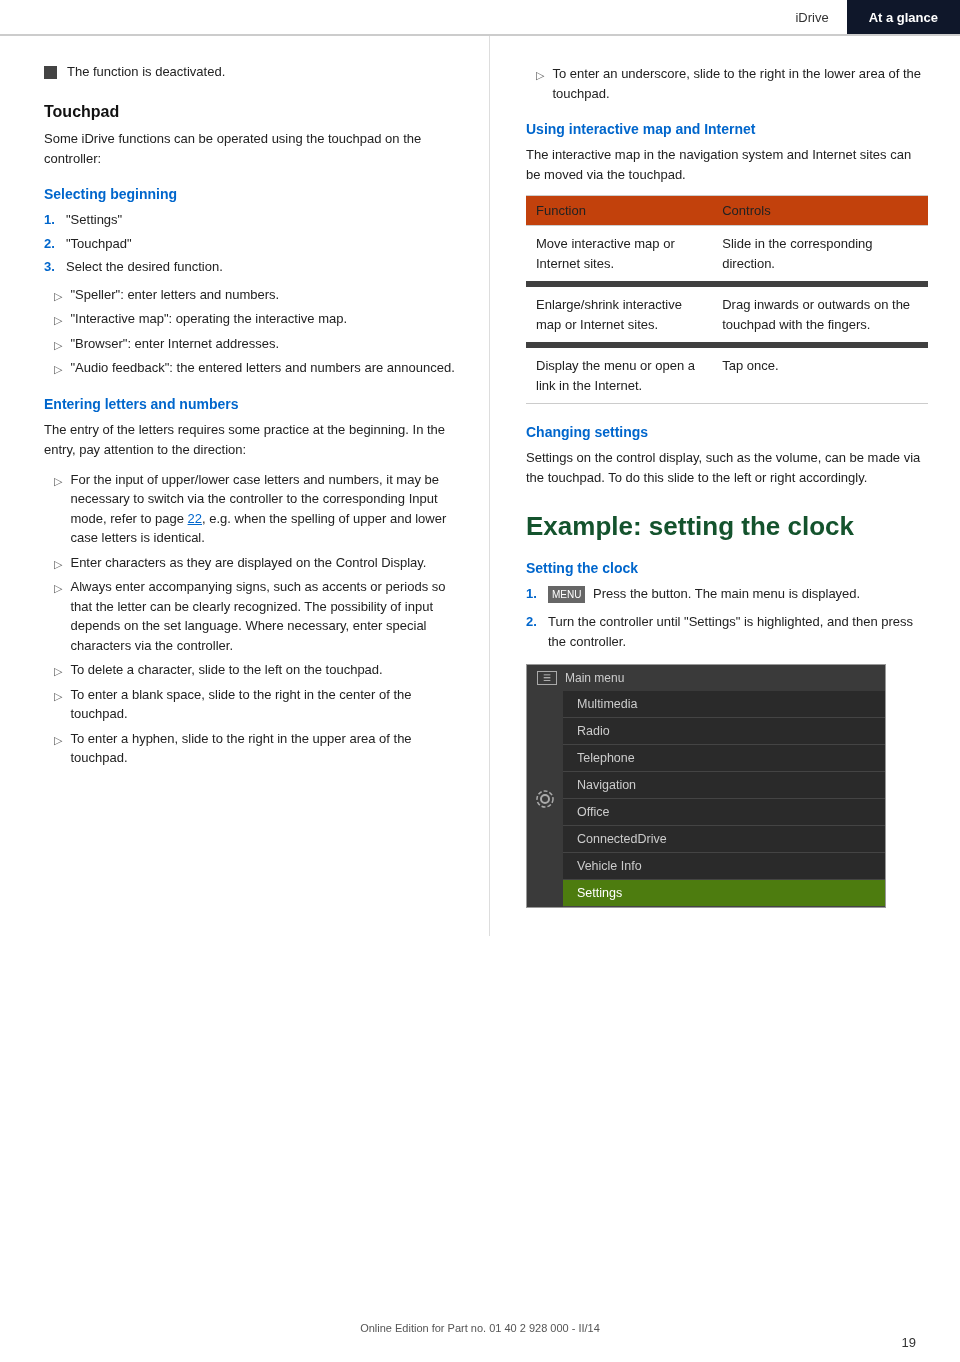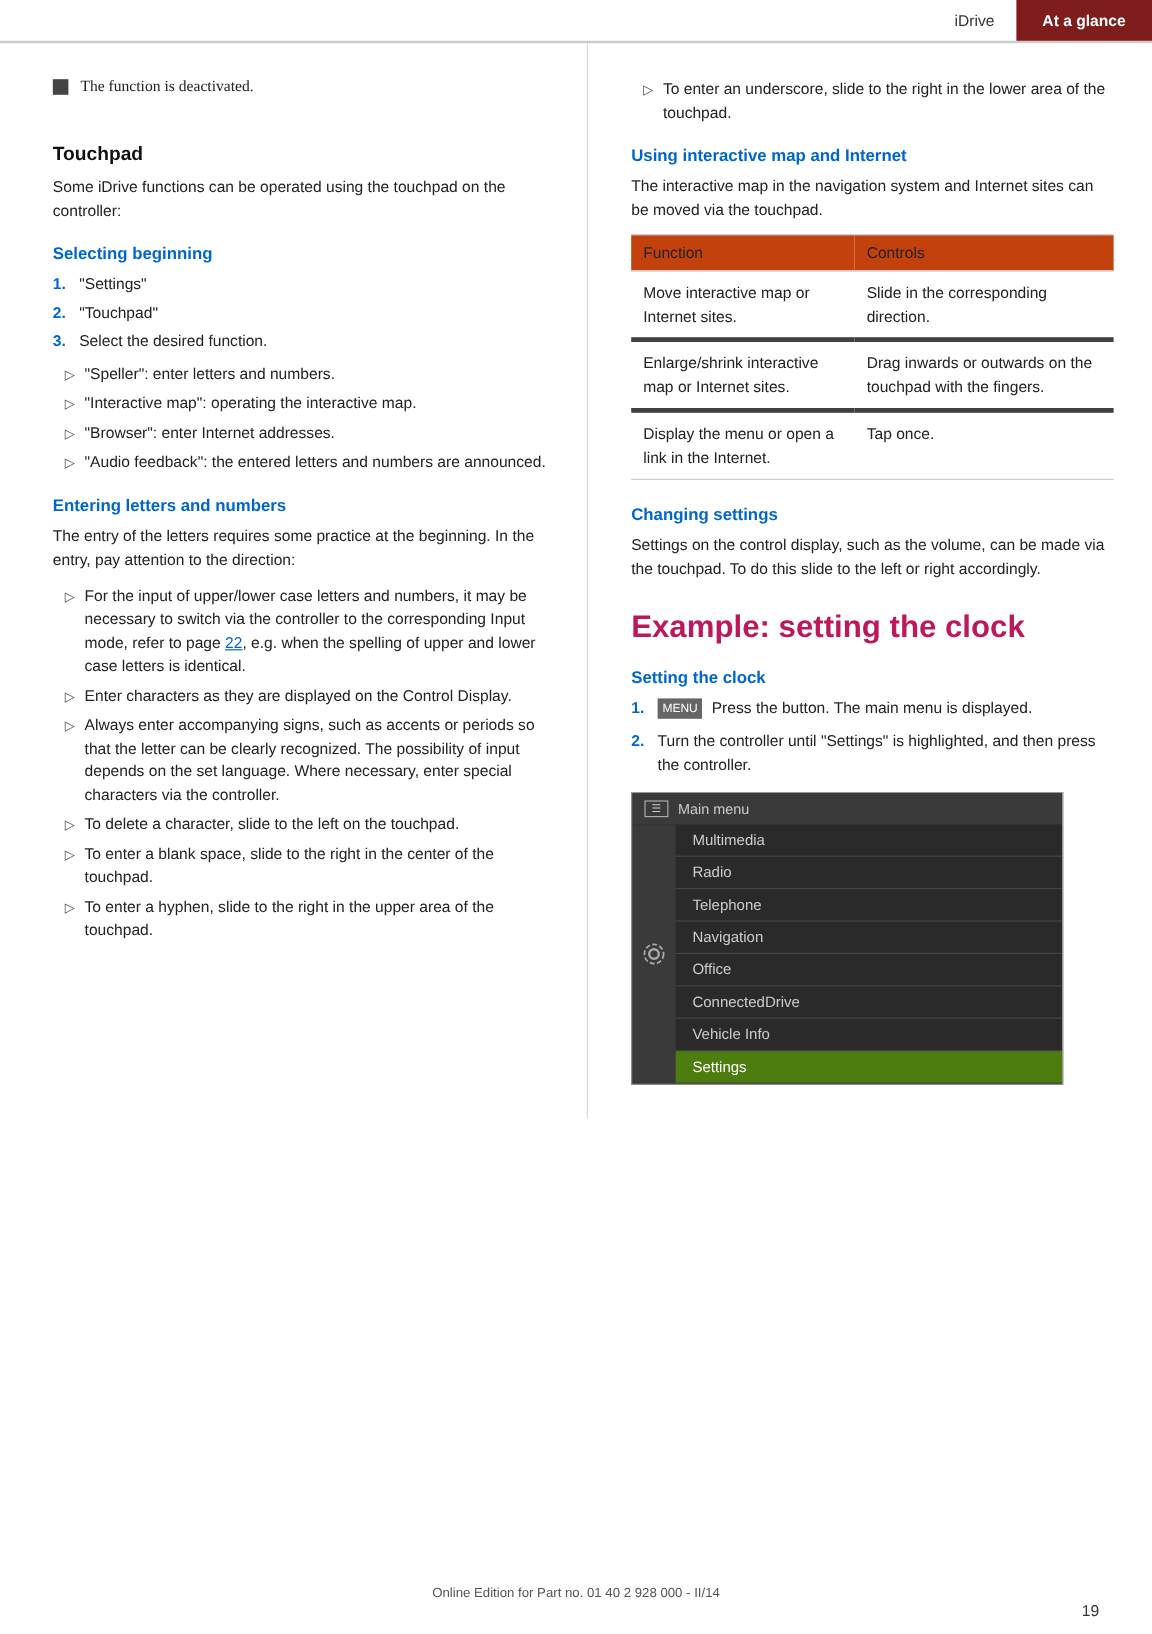--- a/index.html
+++ b/index.html
@@ -24,21 +24,21 @@
     }
     .header-idrive {
       padding: 0 18px;
       font-size: 13px;
       color: #333;
       height: 100%;
       display: flex;
       align-items: center;
     }
     .header-ataglance {
-      background: #7f1d1d;
+      background: #0f172a;
       color: #fff;
       padding: 0 22px;
       height: 100%;
       display: flex;
       align-items: center;
       font-size: 13px;
       font-weight: bold;
     }
 
     
@@ -57,23 +57,22 @@
     
     .right-col {
       width: 470px;
       padding: 28px 32px 28px 36px;
     }
 
     
     .deactivated-note {
       display: flex;
       align-items: flex-start;
-      margin-bottom: 40px;
+      margin-bottom: 24px;
       gap: 10px;
-      font-family: Liberation Serif, serif;
     }
     .square-bullet {
       width: 13px;
       height: 13px;
       background: #444;
       flex-shrink: 0;
       margin-top: 2px;
     }
 
     
@@ -154,35 +153,35 @@
       text-align: left;
       padding: 7px 10px;
       font-weight: normal;
       color: #222;
       border-bottom: 1px solid #ccc;
       border-top: 1px solid #ccc;
     }
     .info-table td {
       padding: 8px 10px;
       vertical-align: top;
-      border-bottom: 4px solid #404040;
+      border-bottom: 6px solid #404040;
       line-height: 1.5;
     }
     .info-table tr:last-child td {
       border-bottom: 1px solid #ccc;
     }
     .info-table thead tr th {
       border-top: 1px solid #ccc;
     }
 
     
     .example-title {
       font-size: 26px;
       font-weight: bold;
-      color: #be185d;
+      color: #14532d;
       margin-top: 22px;
       margin-bottom: 14px;
       line-height: 1.2;
     }
 
     
     .menu-screenshot {
       border: 1px solid #999;
       margin-top: 12px;
       width: 360px;

